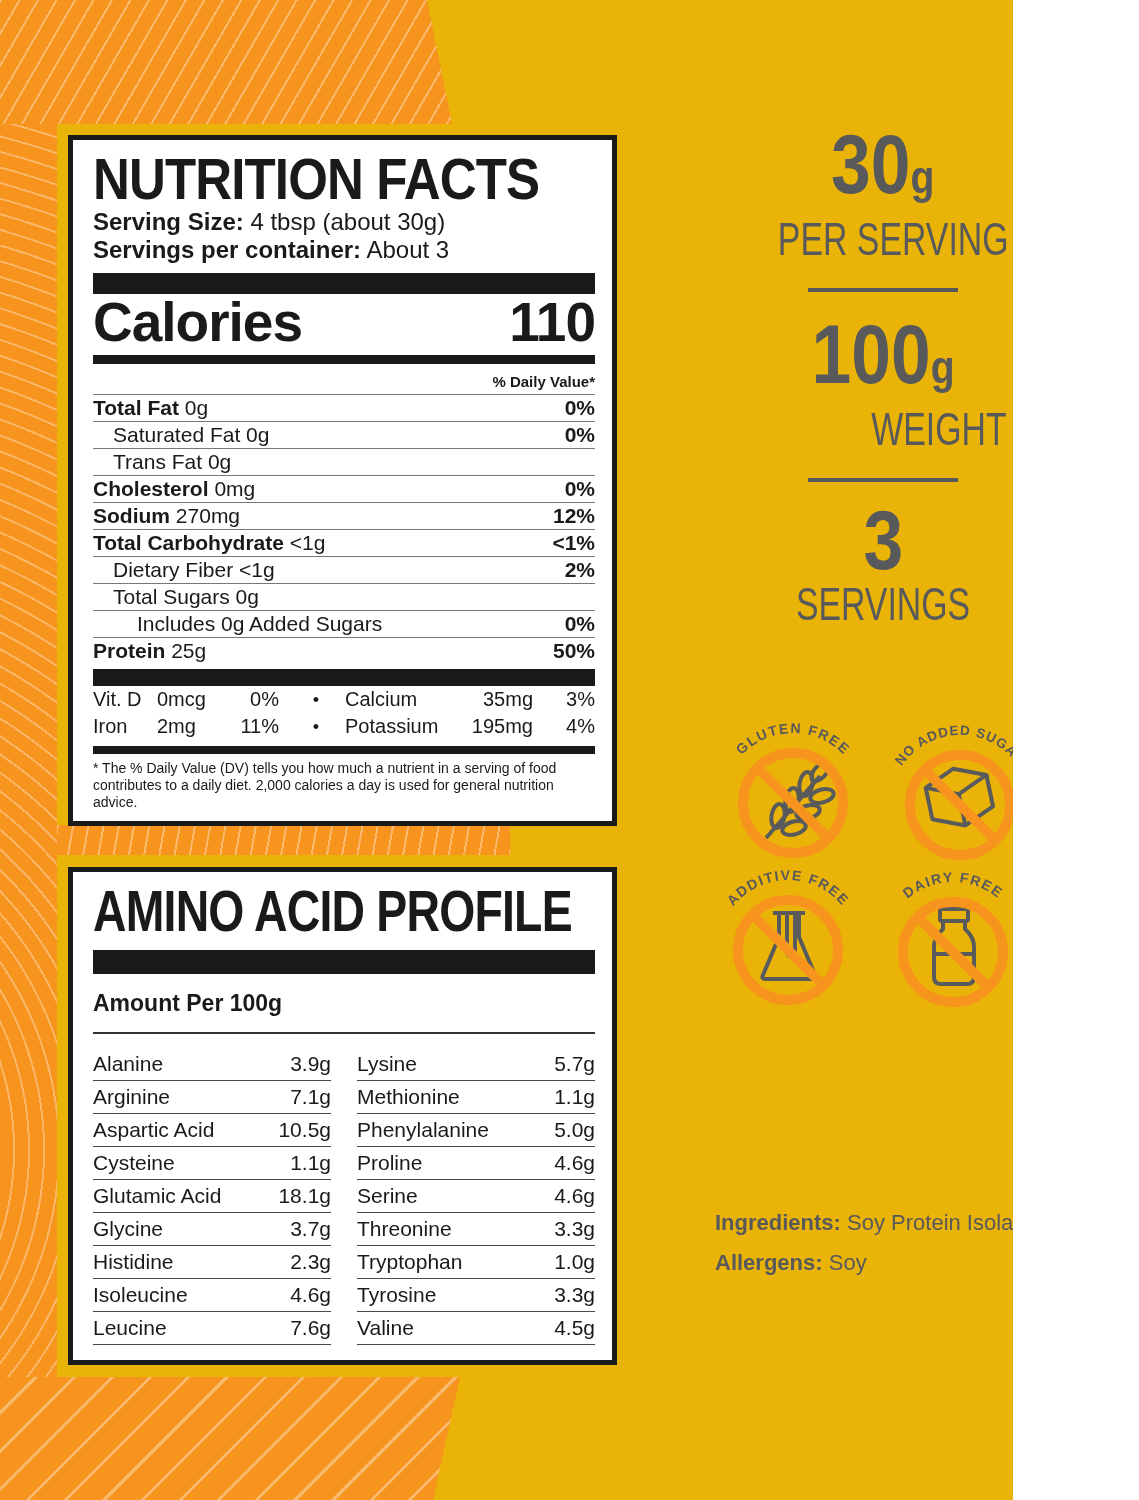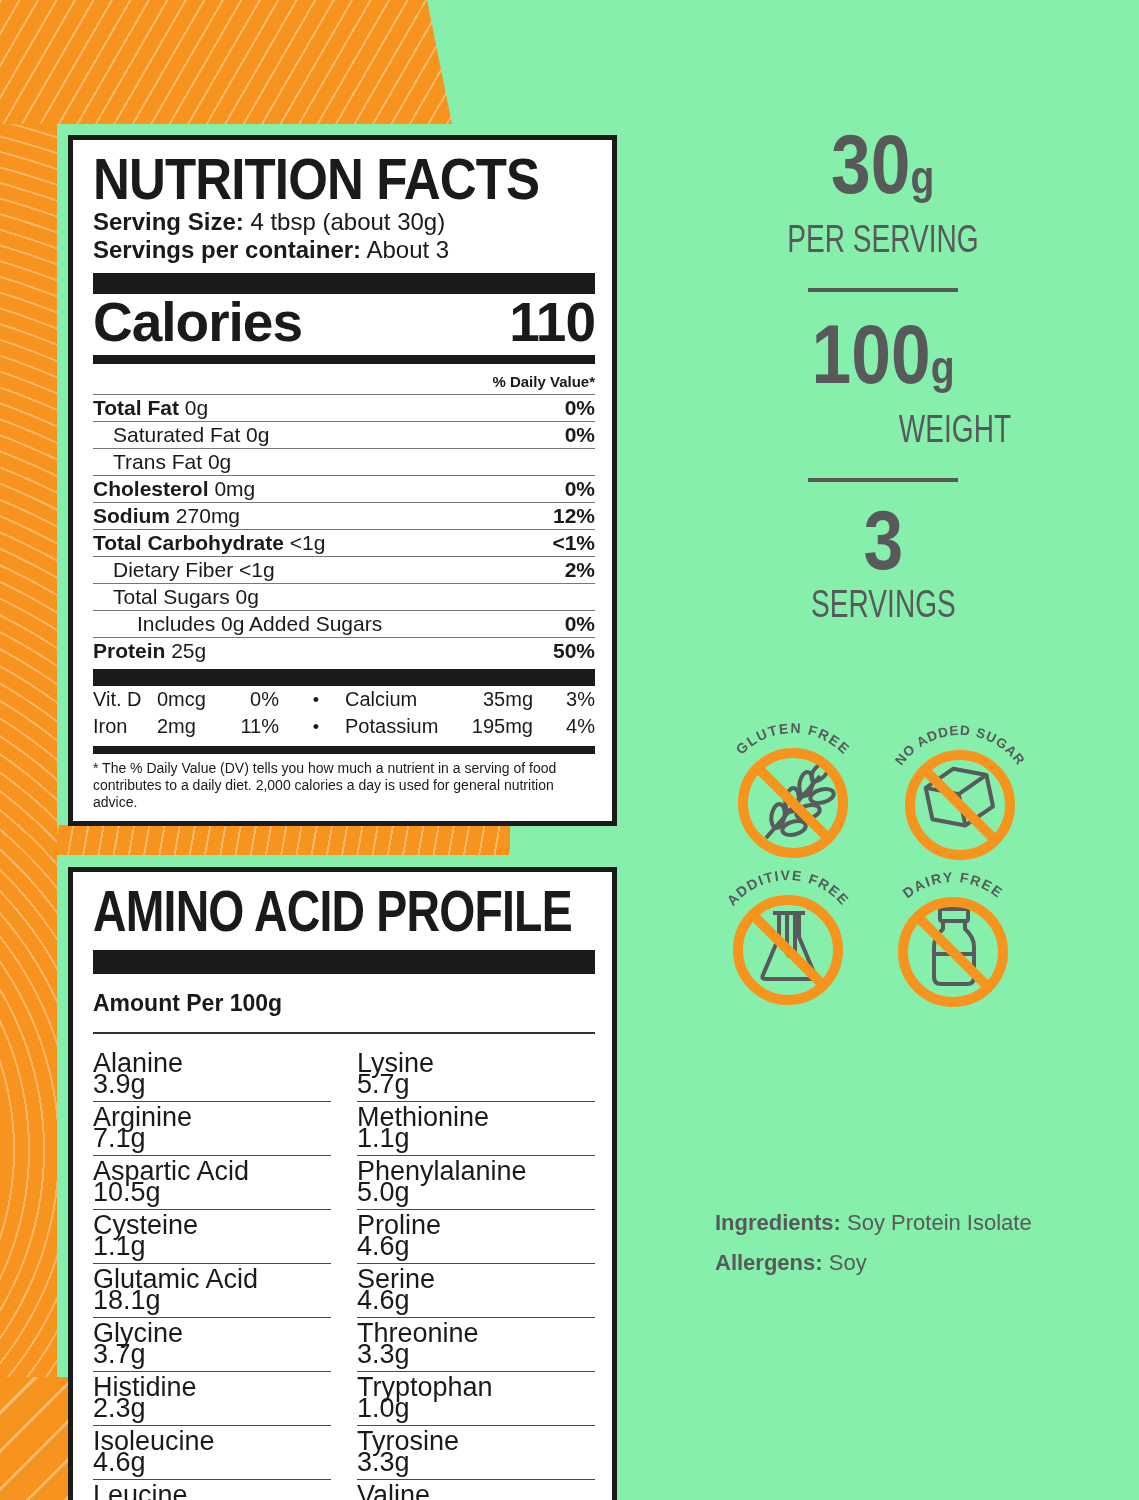--- a/index.html
+++ b/index.html
@@ -1,18 +1,18 @@
 <!DOCTYPE html>
 <html><head>
 <meta charset="utf-8">
 <style>
   * { margin:0; padding:0; box-sizing:border-box; }
   html,body { background:#ffffff; }
   body { font-family:"Liberation Sans", sans-serif; color:#1a1a1a; }
-  .page { position:relative; width:1139px; height:1500px; background:#86efac; overflow:hidden;text-decoration:underline; }
+  .page { position:relative; width:1013px; height:1500px; background:#eab308; overflow:hidden;text-decoration:underline; }
 
   
   .bg-left-strip { position:absolute; left:0; top:0; width:57px; height:1500px;
     background:repeating-radial-gradient(circle at -270px 1150px, transparent 0 13px, rgba(255,255,255,.32) 13px 15px), #F7941E; }
   .bg-top-shape { position:absolute; left:0; top:0; width:452px; height:124px;
     background:repeating-linear-gradient(120deg, rgba(255,255,255,.34) 0 2px, transparent 2px 16px), #F7941E;
     clip-path:polygon(0 0, 427px 0, 452px 100%, 0 100%); }
   .bg-mid-band { position:absolute; left:57px; top:825px; width:453px; height:30px;
     background:repeating-linear-gradient(100deg, rgba(255,255,255,.34) 0 2px, transparent 2px 15px), #F7941E; }
   .bg-bottom-shape { position:absolute; left:0; top:1377px; width:460px; height:123px;
@@ -61,31 +61,31 @@
   .micro-row .m-dv2 { text-align:right; padding-right:0; }
   .micro-row .bullet { text-align:center; font-size:18px; }
 
   .footnote { font-size:14px; line-height:17px; margin-top:6px; }
 
   
   .aa-bar { height:24px; margin-top:10px; }
   .aa-sub { font-size:23px; font-weight:bold; margin-top:16px; padding-bottom:15px;
     border-bottom:2px solid #333; }
   .aa-table { display:grid; grid-template-columns:1fr 1fr; column-gap:26px; margin-top:14px; }
-  .aa-row { display:flex; justify-content:space-between; font-size:27px; line-height:21px;
-    padding:5px 0 6px 0; border-bottom:1.5px solid #4a4a4a;flex-direction:column; }
+  .aa-row { display:flex; justify-content:space-between; font-size:21px; line-height:21px;
+    padding:5px 0 6px 0; border-bottom:1.5px solid #4a4a4a; }
 
   
   .right-panel { position:absolute; left:733px; top:120px; width:300px; height:560px;
     color:#58595B; text-align:center; }
   .right-panel > div { position:absolute; left:0; right:0; }
   .stat-value { font-size:84px; line-height:84px; font-weight:bold; }
   .stat-value .cond { transform:scaleX(.85); transform-origin:50% 50%; }
   .stat-unit { font-size:46px; font-weight:bold; }
-  .stat-label { font-size:39px; line-height:47px; font-weight:normal; }
+  .stat-label { font-size:47px; line-height:47px; font-weight:normal; }
   .stat-label .cond { transform:scaleX(.72); transform-origin:50% 50%; }
   .s1v{top:2px;} .s1l{top:95px;} .sdiv1{top:168px;}
   .s2v{top:192px;} .s2l{top:285px;text-align:right;} .sdiv2{top:358px;}
   .s3v{top:378px;} .s3l{top:460px;}
   .stat-divider { width:150px; height:4px; background:#58595B; margin:0 auto; }
 
   
   .badge { position:absolute; width:170px; height:160px; }
   .badge-1{left:708px; top:708px;} .badge-2{left:875px; top:710px;}
   .badge-3{left:703px; top:855px;} .badge-4{left:868px; top:857px;}

